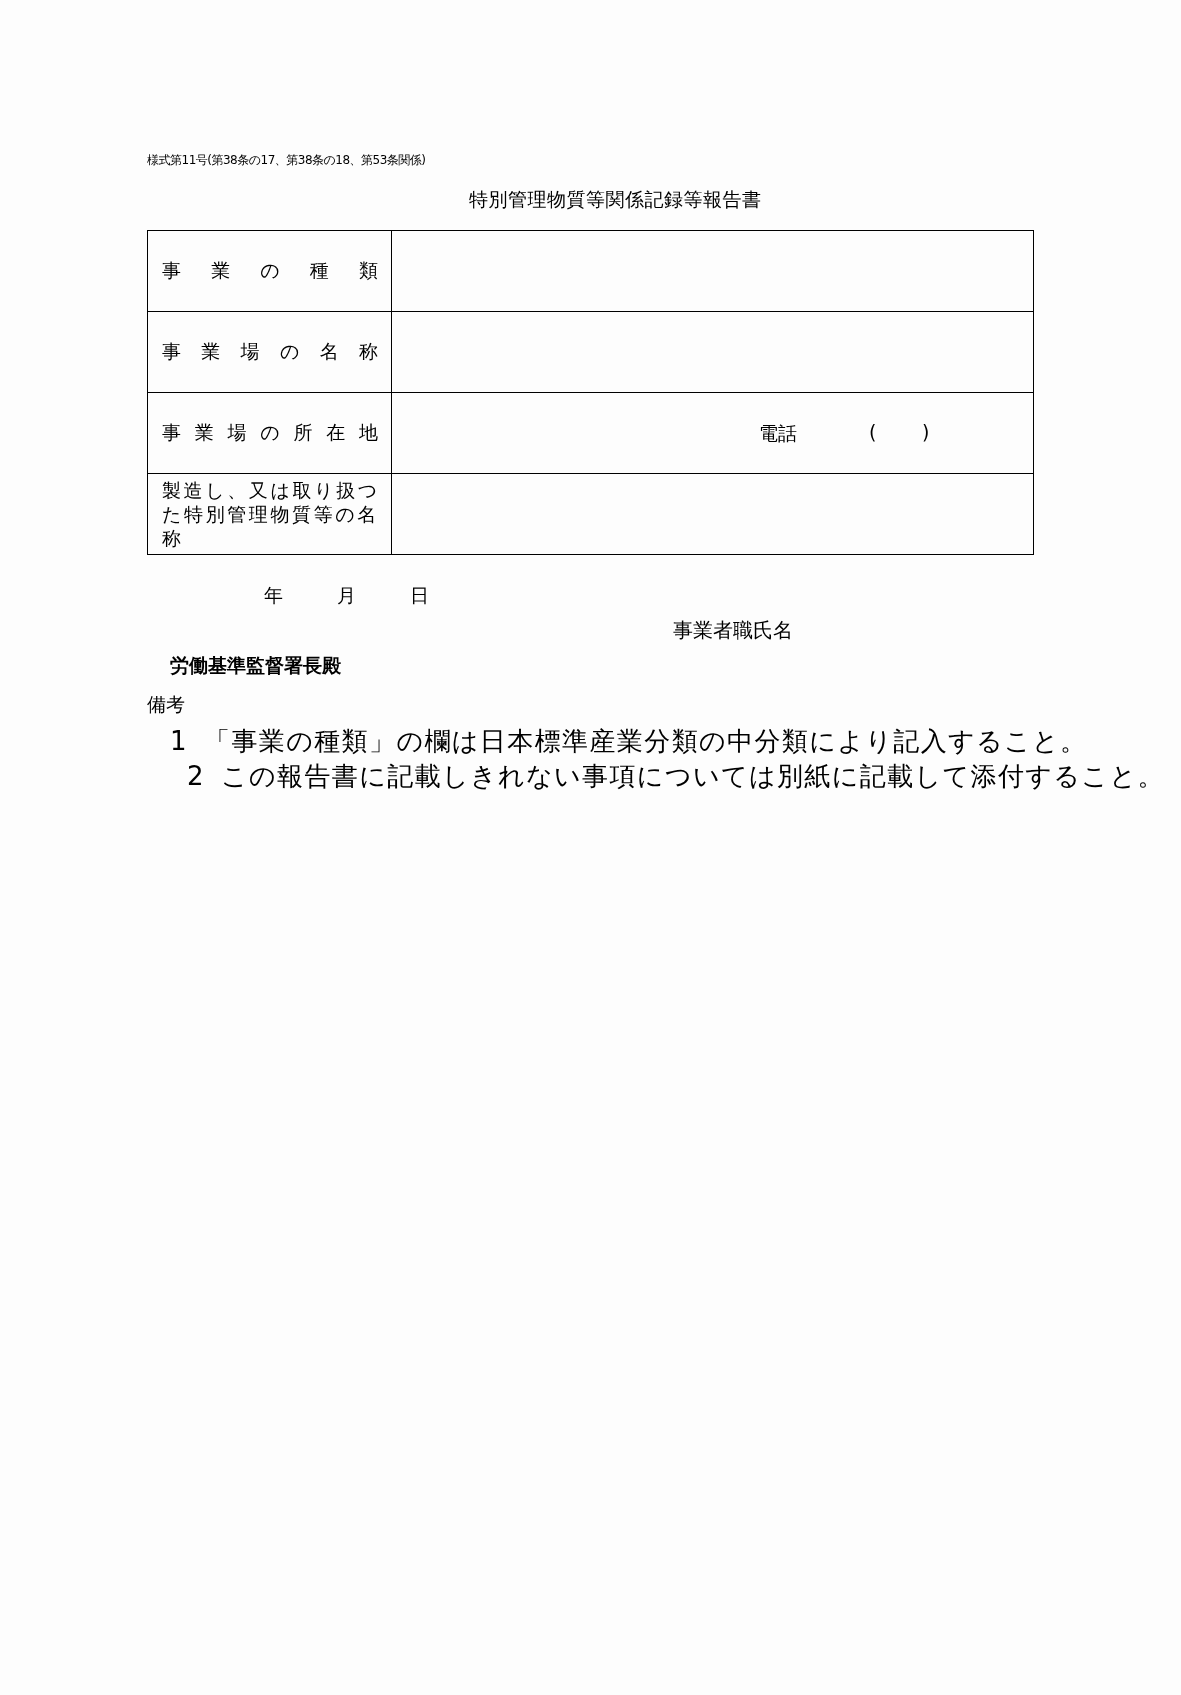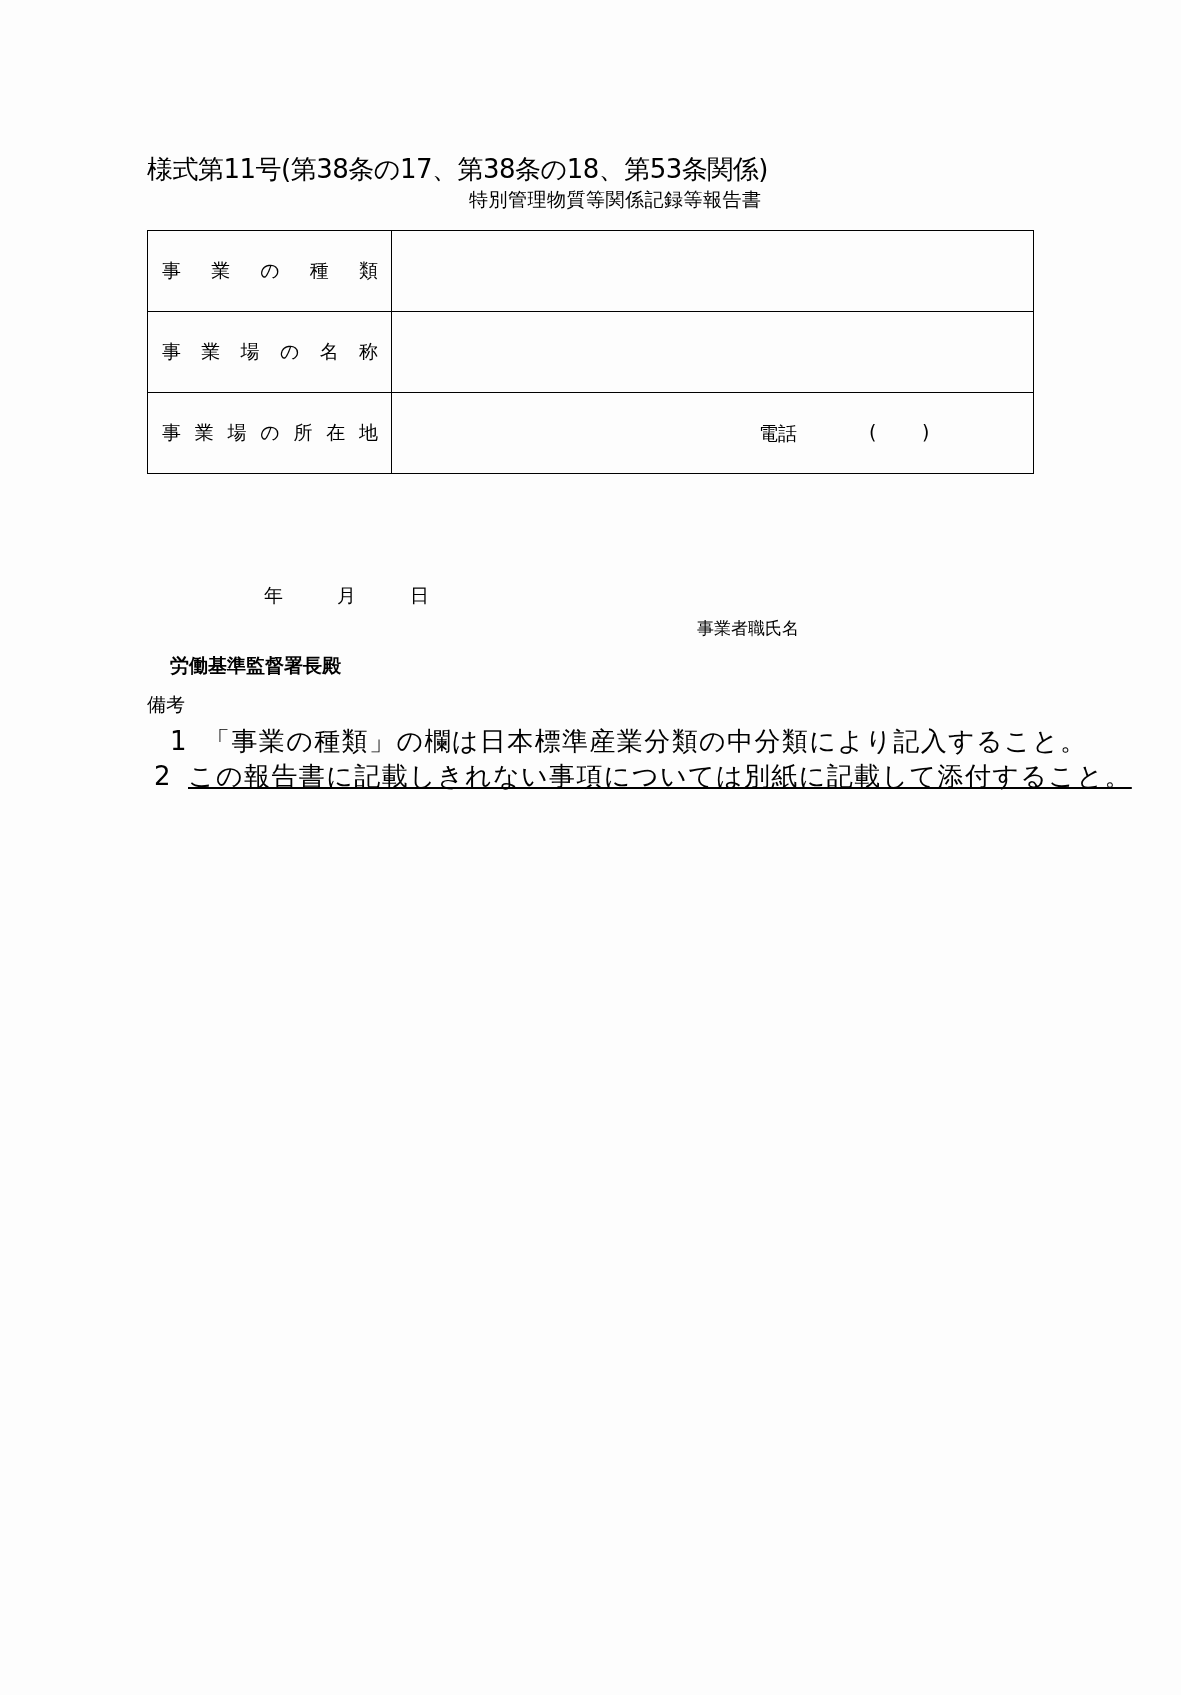--- a/index.html
+++ b/index.html
@@ -11,21 +11,21 @@
       width: 1181px;
       height: 1695px;
       position: relative;
       font-family: "DejaVu Sans", "Liberation Sans", sans-serif;
       color: #000;
       overflow: hidden;
     }
     .abs { position: absolute; white-space: nowrap; }
     .form-number {
       left: 147px; top: 152px;
-      font-size: 26px; letter-spacing: -0.5px;
+      font-size: 12px; letter-spacing: -0.5px;
     }
     .doc-title {
       left: 421px; top: 187px;
       font-size: 19px; letter-spacing: 0.5px; margin-left: 48px;
     }
     table.report-table {
       position: absolute;
       left: 147px; top: 230px;
       width: 887px;
       border-collapse: collapse;
@@ -59,26 +59,26 @@
       font-size: 19px;
     }
     .paren-open { position: absolute; left: 477px; top: 28px; font-size: 19px; }
     .paren-close { position: absolute; left: 530px; top: 28px; font-size: 19px; }
 
     .date-line { left: 264px; top: 583px; font-size: 19px; }
     .date-line span { display: inline-block; }
     .date-year { margin-right: 48px; }
     .date-month { margin-right: 48px; }
 
-    .signatory { left: 673px; top: 617px; font-size: 17px; margin-left: 24px; }
+    .signatory { left: 673px; top: 617px; font-size: 20px; }
     .addressee { left: 170px; top: 653px; font-size: 19px; font-weight: bold; }
     .notes-heading { left: 147px; top: 692px; font-size: 19px; }
     .note-item { font-size: 26px; letter-spacing: 1.4px; }
     .note-1 { left: 170px; top: 724px; }
-    .note-2 { left: 154px; top: 759px; text-decoration: underline; }
+    .note-2 { left: 187px; top: 759px; }
     .note-num { display: inline-block; width: 34px; }
   </style>
 </head>
 <body>
 
 <div class="abs form-number">様式第11号(第38条の17、第38条の18、第53条関係)</div>
 <div class="abs doc-title">特別管理物質等関係記録等報告書</div>
 
 <table class="report-table">
   <tbody>
@@ -118,20 +118,26 @@
         <span>在</span>
         <span>地</span>
       </div>
     </td>
     <td class="value-cell">
       <span class="phone-label">電話</span>
       <span class="paren-open">(</span>
       <span class="paren-close">)</span>
     </td>
   </tr>
+  <tr>
+    <td class="label-cell">
+      <div class="wrapped-label">製造し、又は取り扱つた特別管理物質等の名称</div>
+    </td>
+    <td class="value-cell"></td>
+  </tr>
 </tbody>
   </table>
 
 <div class="abs date-line">
   <span class="date-year">年</span>
   <span class="date-month">月</span>
   <span class="date-day">日</span>
 </div>
 
 <div class="abs signatory">事業者職氏名</div>

